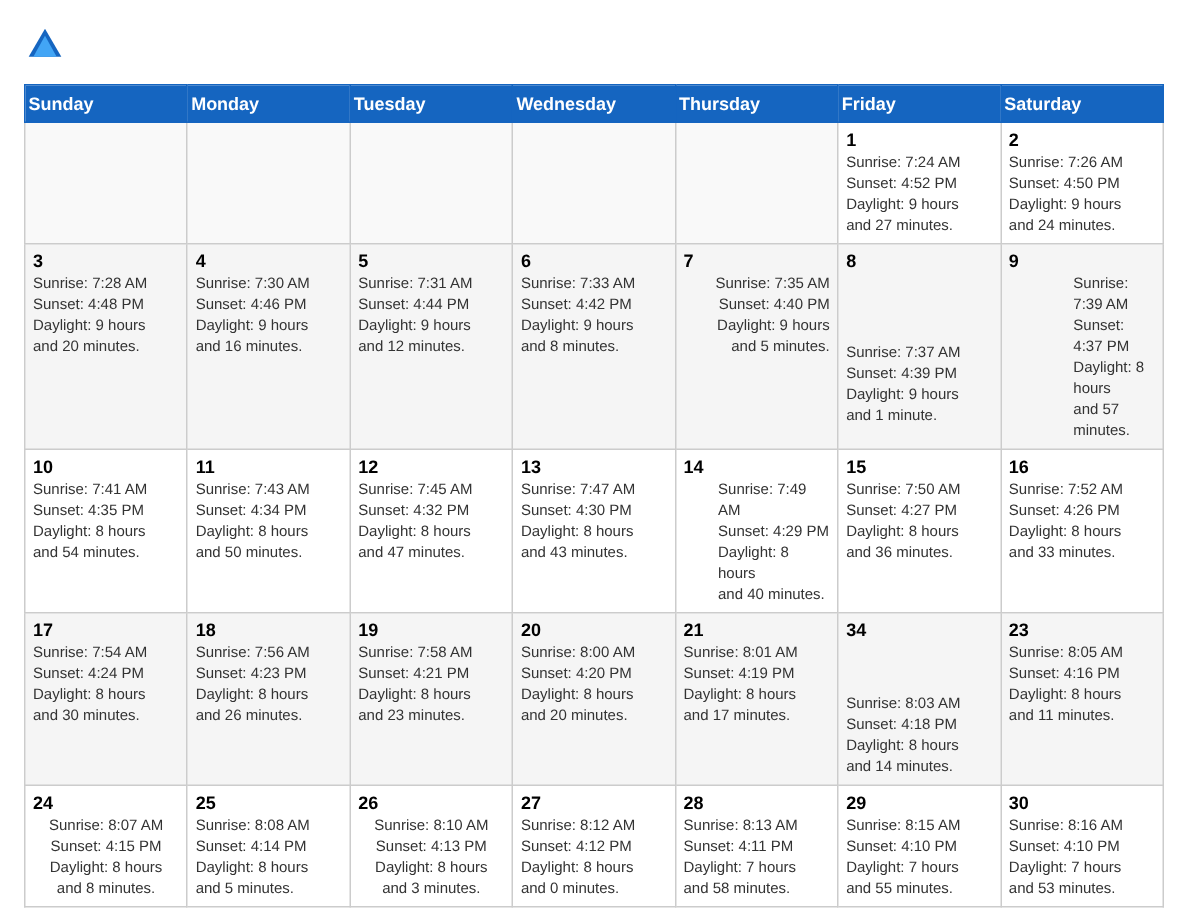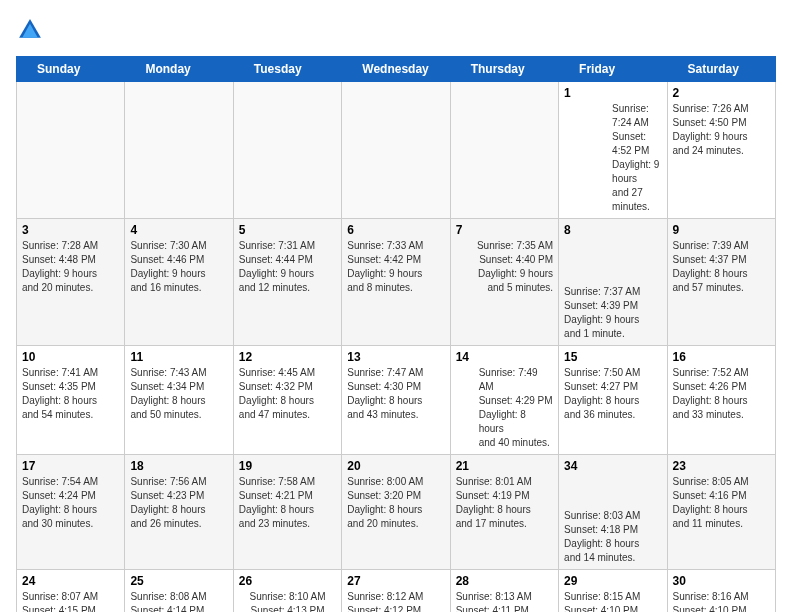--- a/index.html
+++ b/index.html
@@ -44,21 +44,21 @@
     }
     .calendar {
       width: 100%;
       border-collapse: collapse;
       font-size: 10.5px;
     }
     .calendar th {
       background: #1565c0;
       color: #fff;
       text-align: left;
-      padding: 5px 20px;
+      padding: 5px 2px;
       font-size: 12px;
       font-weight: bold;
       border: 1px solid #1565c0;
     }
     .calendar td {
       border: 1px solid #ccc;
       vertical-align: top;
       padding: 4px 5px;
       width: 108px;
       min-height: 80px;
@@ -116,21 +116,21 @@
   </thead>
   <tbody>
       <tr class="row-even">
         <td class="empty"></td>
         <td class="empty"></td>
         <td class="empty"></td>
         <td class="empty"></td>
         <td class="empty"></td>
         <td>
           <span class="day-num">1</span>
-          <div class="day-info" style="white-space: pre-line; margin-left: 48px;">Sunrise: 7:24 AM
+          <div class="day-info" style="white-space: pre-line;">Sunrise: 7:24 AM
 Sunset: 4:52 PM
 Daylight: 9 hours
 and 27 minutes.</div>
         </td>
         <td>
           <span class="day-num">2</span>
           <div class="day-info" style="white-space: pre-line;">Sunrise: 7:26 AM
 Sunset: 4:50 PM
 Daylight: 9 hours
 and 24 minutes.</div>
@@ -174,21 +174,21 @@
         </td>
         <td>
           <span class="day-num">8</span>
           <div class="day-info" style="white-space: pre-line; margin-top: 48px;">Sunrise: 7:37 AM
 Sunset: 4:39 PM
 Daylight: 9 hours
 and 1 minute.</div>
         </td>
         <td>
           <span class="day-num">9</span>
-          <div class="day-info" style="white-space: pre-line;">Sunrise: 7:39 AM
+          <div class="day-info" style="white-space: pre-line; margin-left: 43px;">Sunrise: 7:39 AM
 Sunset: 4:37 PM
 Daylight: 8 hours
 and 57 minutes.</div>
         </td>
       </tr>
       <tr class="row-even">
         <td>
           <span class="day-num">10</span>
           <div class="day-info" style="white-space: pre-line;">Sunrise: 7:41 AM
 Sunset: 4:35 PM
@@ -197,21 +197,21 @@
         </td>
         <td>
           <span class="day-num">11</span>
           <div class="day-info" style="white-space: pre-line;">Sunrise: 7:43 AM
 Sunset: 4:34 PM
 Daylight: 8 hours
 and 50 minutes.</div>
         </td>
         <td>
           <span class="day-num">12</span>
-          <div class="day-info" style="white-space: pre-line;">Sunrise: 4:45 AM
+          <div class="day-info" style="white-space: pre-line;">Sunrise: 7:45 AM
 Sunset: 4:32 PM
 Daylight: 8 hours
 and 47 minutes.</div>
         </td>
         <td>
           <span class="day-num">13</span>
           <div class="day-info" style="white-space: pre-line;">Sunrise: 7:47 AM
 Sunset: 4:30 PM
 Daylight: 8 hours
 and 43 minutes.</div>
@@ -256,21 +256,21 @@
         <td>
           <span class="day-num">19</span>
           <div class="day-info" style="white-space: pre-line;">Sunrise: 7:58 AM
 Sunset: 4:21 PM
 Daylight: 8 hours
 and 23 minutes.</div>
         </td>
         <td>
           <span class="day-num">20</span>
           <div class="day-info" style="white-space: pre-line;">Sunrise: 8:00 AM
-Sunset: 3:20 PM
+Sunset: 4:20 PM
 Daylight: 8 hours
 and 20 minutes.</div>
         </td>
         <td>
           <span class="day-num">21</span>
           <div class="day-info" style="white-space: pre-line;">Sunrise: 8:01 AM
 Sunset: 4:19 PM
 Daylight: 8 hours
 and 17 minutes.</div>
         </td>
@@ -285,21 +285,21 @@
           <span class="day-num">23</span>
           <div class="day-info" style="white-space: pre-line;">Sunrise: 8:05 AM
 Sunset: 4:16 PM
 Daylight: 8 hours
 and 11 minutes.</div>
         </td>
       </tr>
       <tr class="row-even">
         <td>
           <span class="day-num">24</span>
-          <div class="day-info" style="white-space: pre-line;">Sunrise: 8:07 AM
+          <div class="day-info" style="white-space: pre-line; text-align: center;">Sunrise: 8:07 AM
 Sunset: 4:15 PM
 Daylight: 8 hours
 and 8 minutes.</div>
         </td>
         <td>
           <span class="day-num">25</span>
           <div class="day-info" style="white-space: pre-line;">Sunrise: 8:08 AM
 Sunset: 4:14 PM
 Daylight: 8 hours
 and 5 minutes.</div>

